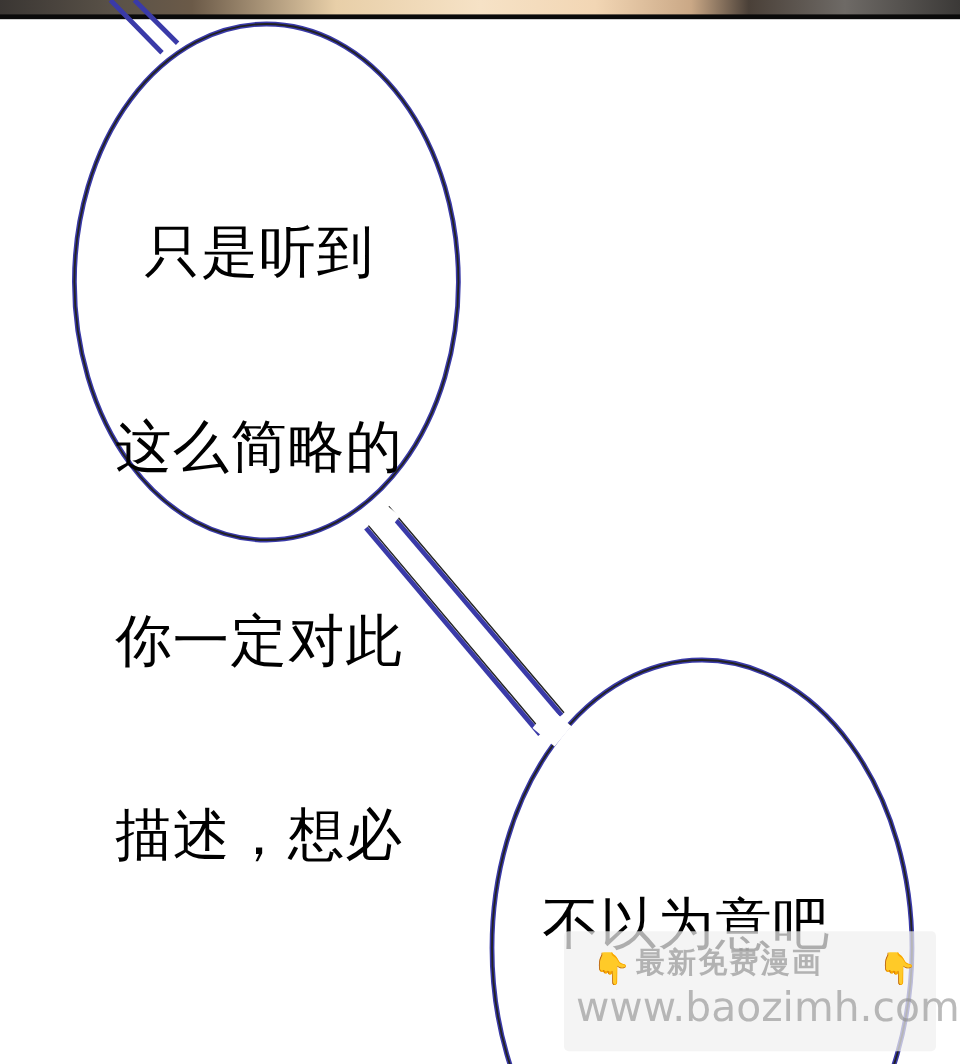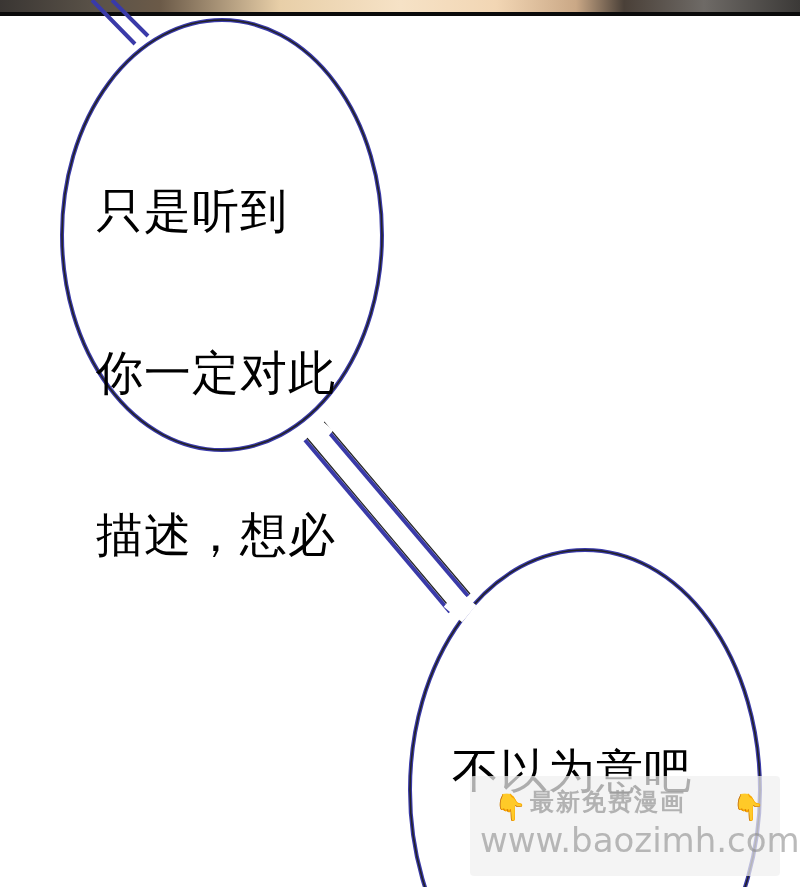--- a/index.html
+++ b/index.html
@@ -5,21 +5,21 @@
   html, body { margin:0; padding:0; }
   body { width:800px; height:887px; overflow:hidden; background:#ffffff; position:relative;
          font-family:"DejaVu Sans", sans-serif; }
   .panel-strip { position:absolute; left:0; top:0; width:800px; height:14px;
     background:linear-gradient(90deg,#3a3633 0%,#5a5248 12%,#6b5a48 20%,#e8cfa8 35%,#f6e2c6 50%,#f2d6b4 62%,#caa886 72%,#4a4038 78%,#6e6a66 88%,#3b3937 100%); }
   .panel-border { position:absolute; left:0; top:12px; width:800px; height:4px; background:#0a0a0a; }
   svg.bubbles { position:absolute; left:0; top:0; }
   .bubble-text { position:absolute; color:#000; font-size:47px; line-height:54px; letter-spacing:1px; white-space:pre; }
   .b1 { left:96px; top:76px; }
   .b2 { left:452px; top:636px; }
-  .line { display:block; }
+  .line { display:block;text-align:center; }
   .watermark { position:absolute; left:470px; top:776px; width:310px; height:100px;
     background:rgba(240,240,240,0.72); border-radius:4px; }
   .wm-title { position:absolute; left:60px; top:10px; font-size:24px; color:rgba(150,150,150,0.7); letter-spacing:2px;font-weight:bold; }
   .wm-url { position:absolute; left:10px; top:44px; font-size:34px; color:rgba(140,140,140,0.6); }
   .wm-hand { position:absolute; top:16px; font-size:26px; color:#f2b53a; }
   .wm-hand.l { left:24px; } .wm-hand.r { left:262px; }
 </style>
 </head>
 <body>
 
@@ -39,20 +39,21 @@
 
   <ellipse cx="585" cy="790" rx="175" ry="240" fill="#fff" stroke="#3a3aa8" stroke-width="4"></ellipse>
   <ellipse cx="585" cy="790" rx="175" ry="240" fill="none" stroke="#222" stroke-width="1.5"></ellipse>
 
   <rect x="305" y="420" width="24" height="22" fill="#fff" transform="rotate(40 317 431)"></rect>
   <rect x="448" y="595" width="24" height="22" fill="#fff" transform="rotate(40 460 606)"></rect>
 </svg>
 
 <div class="bubble-text b1">
   <span class="line">只是听到</span>
+  <span class="line">这么简略的</span>
   <span class="line">你一定对此</span>
   <span class="line">描述，想必</span>
 </div>
 
 <div class="bubble-text b2">
   <span class="line">不以为意吧</span>
   
   
   
   

